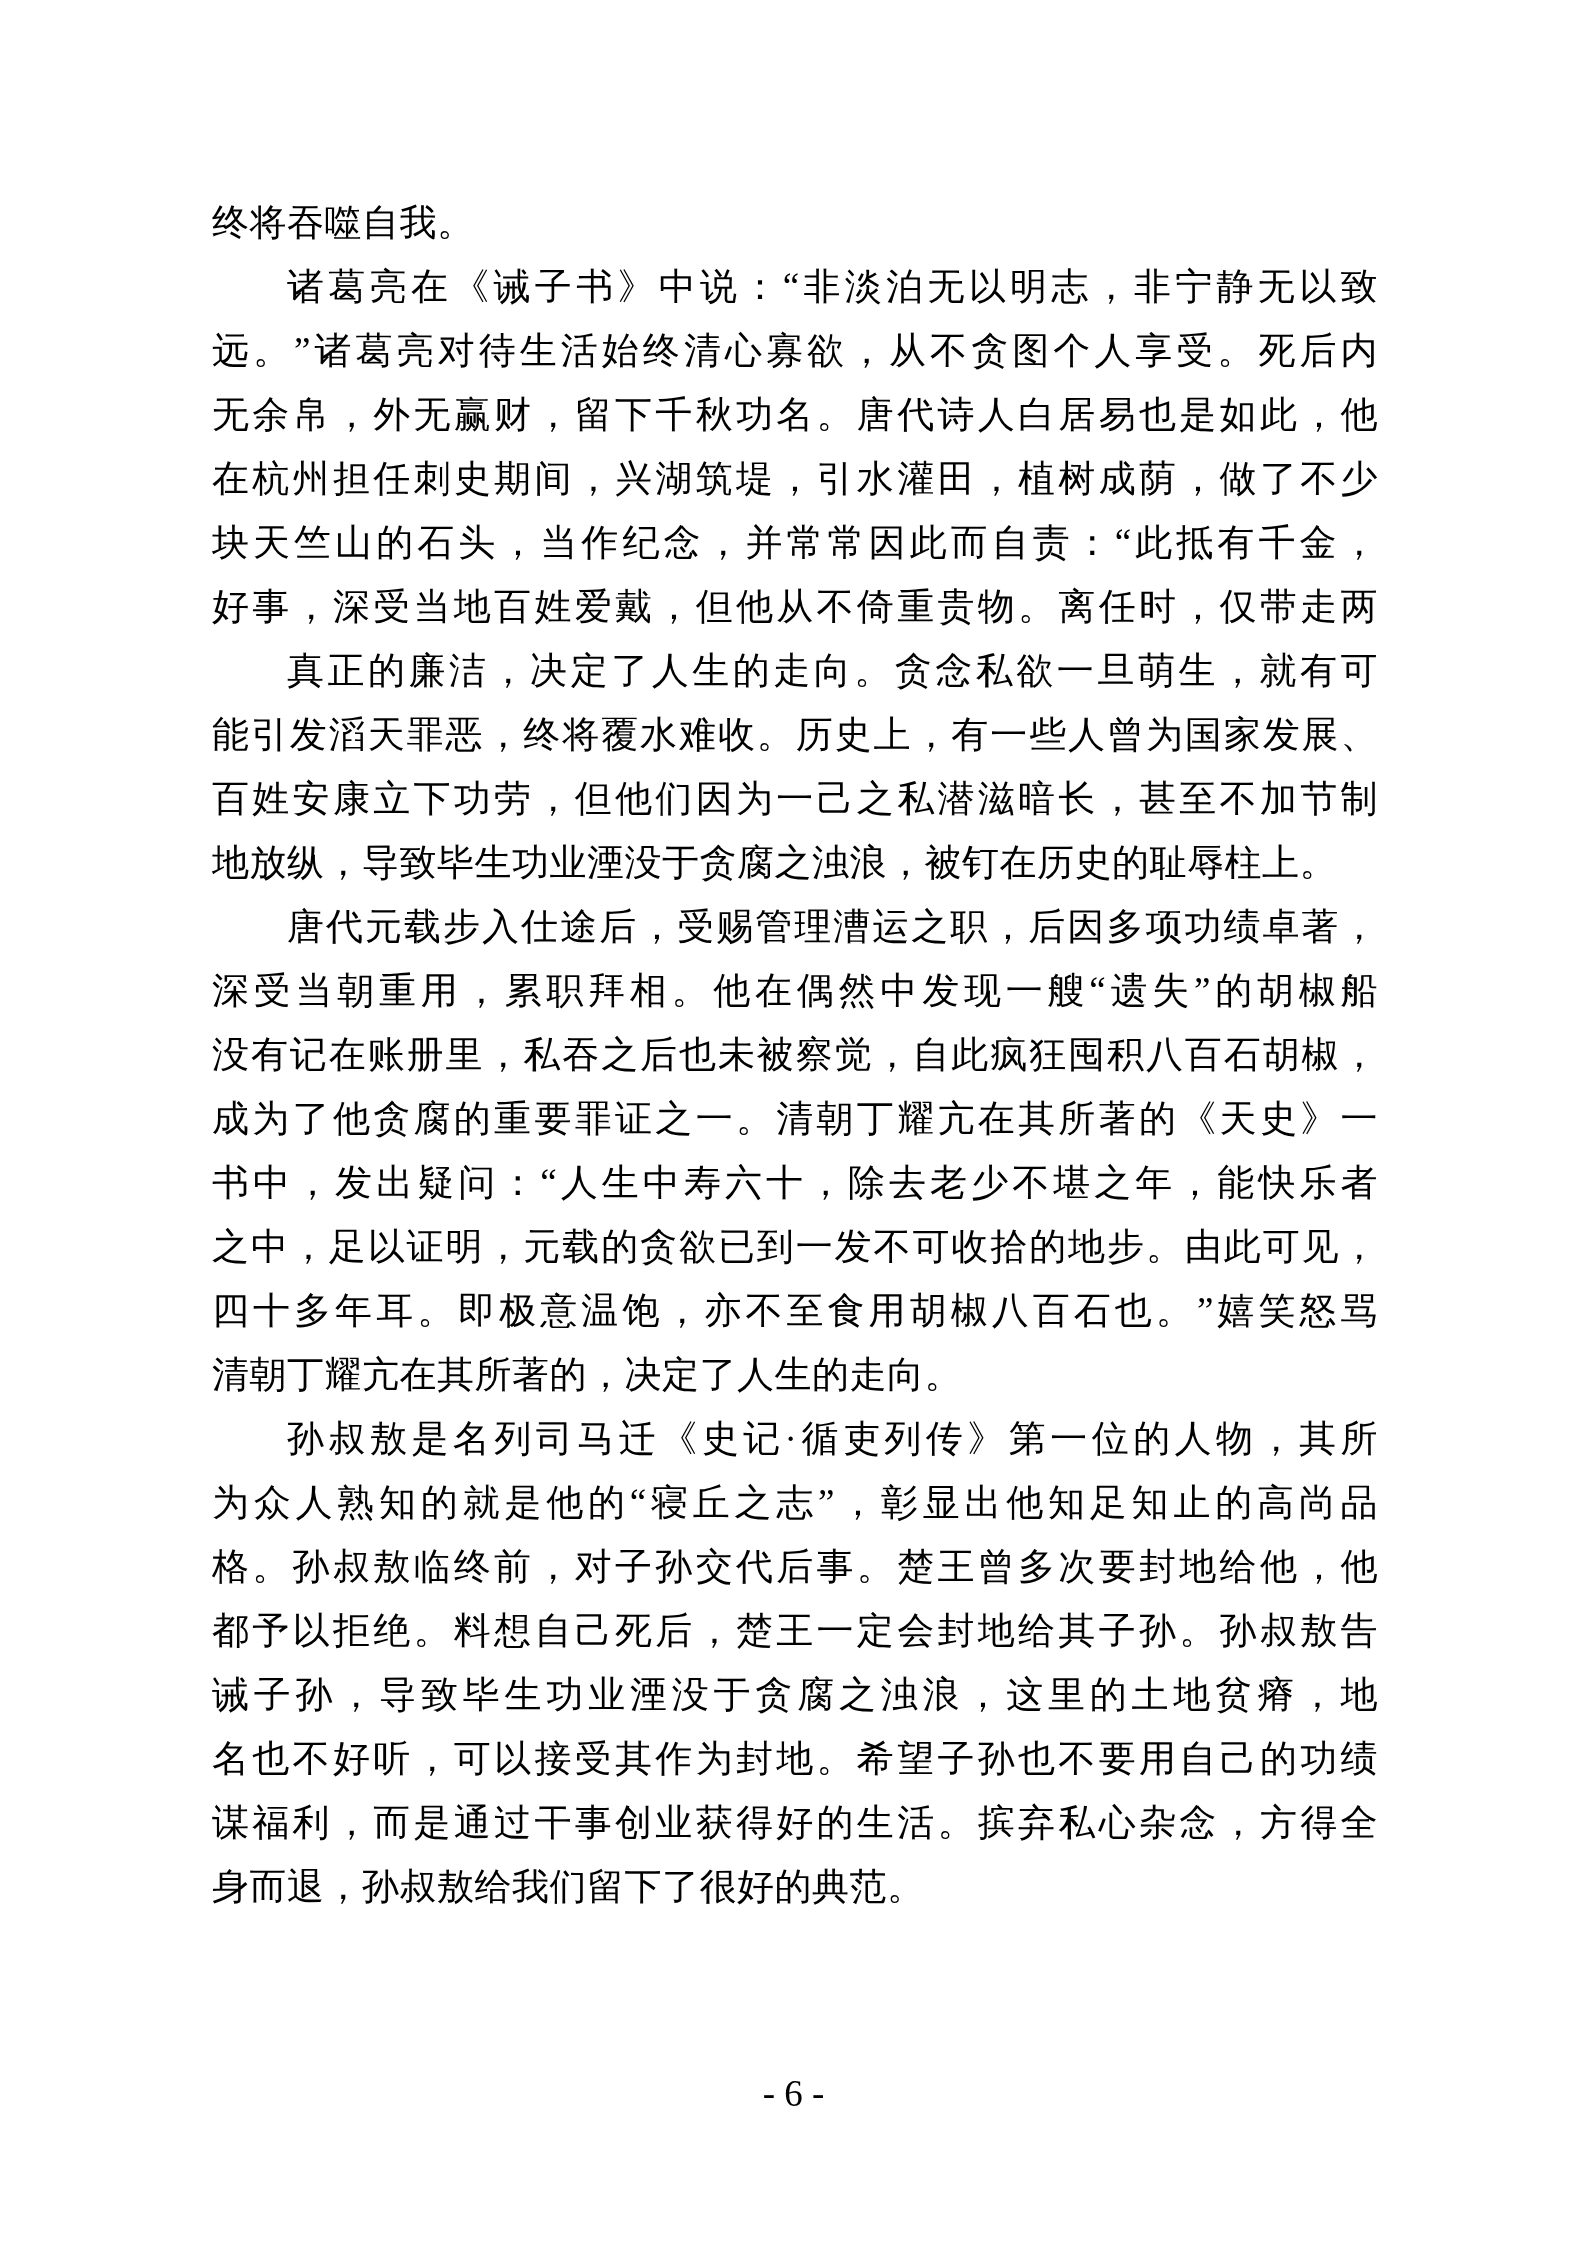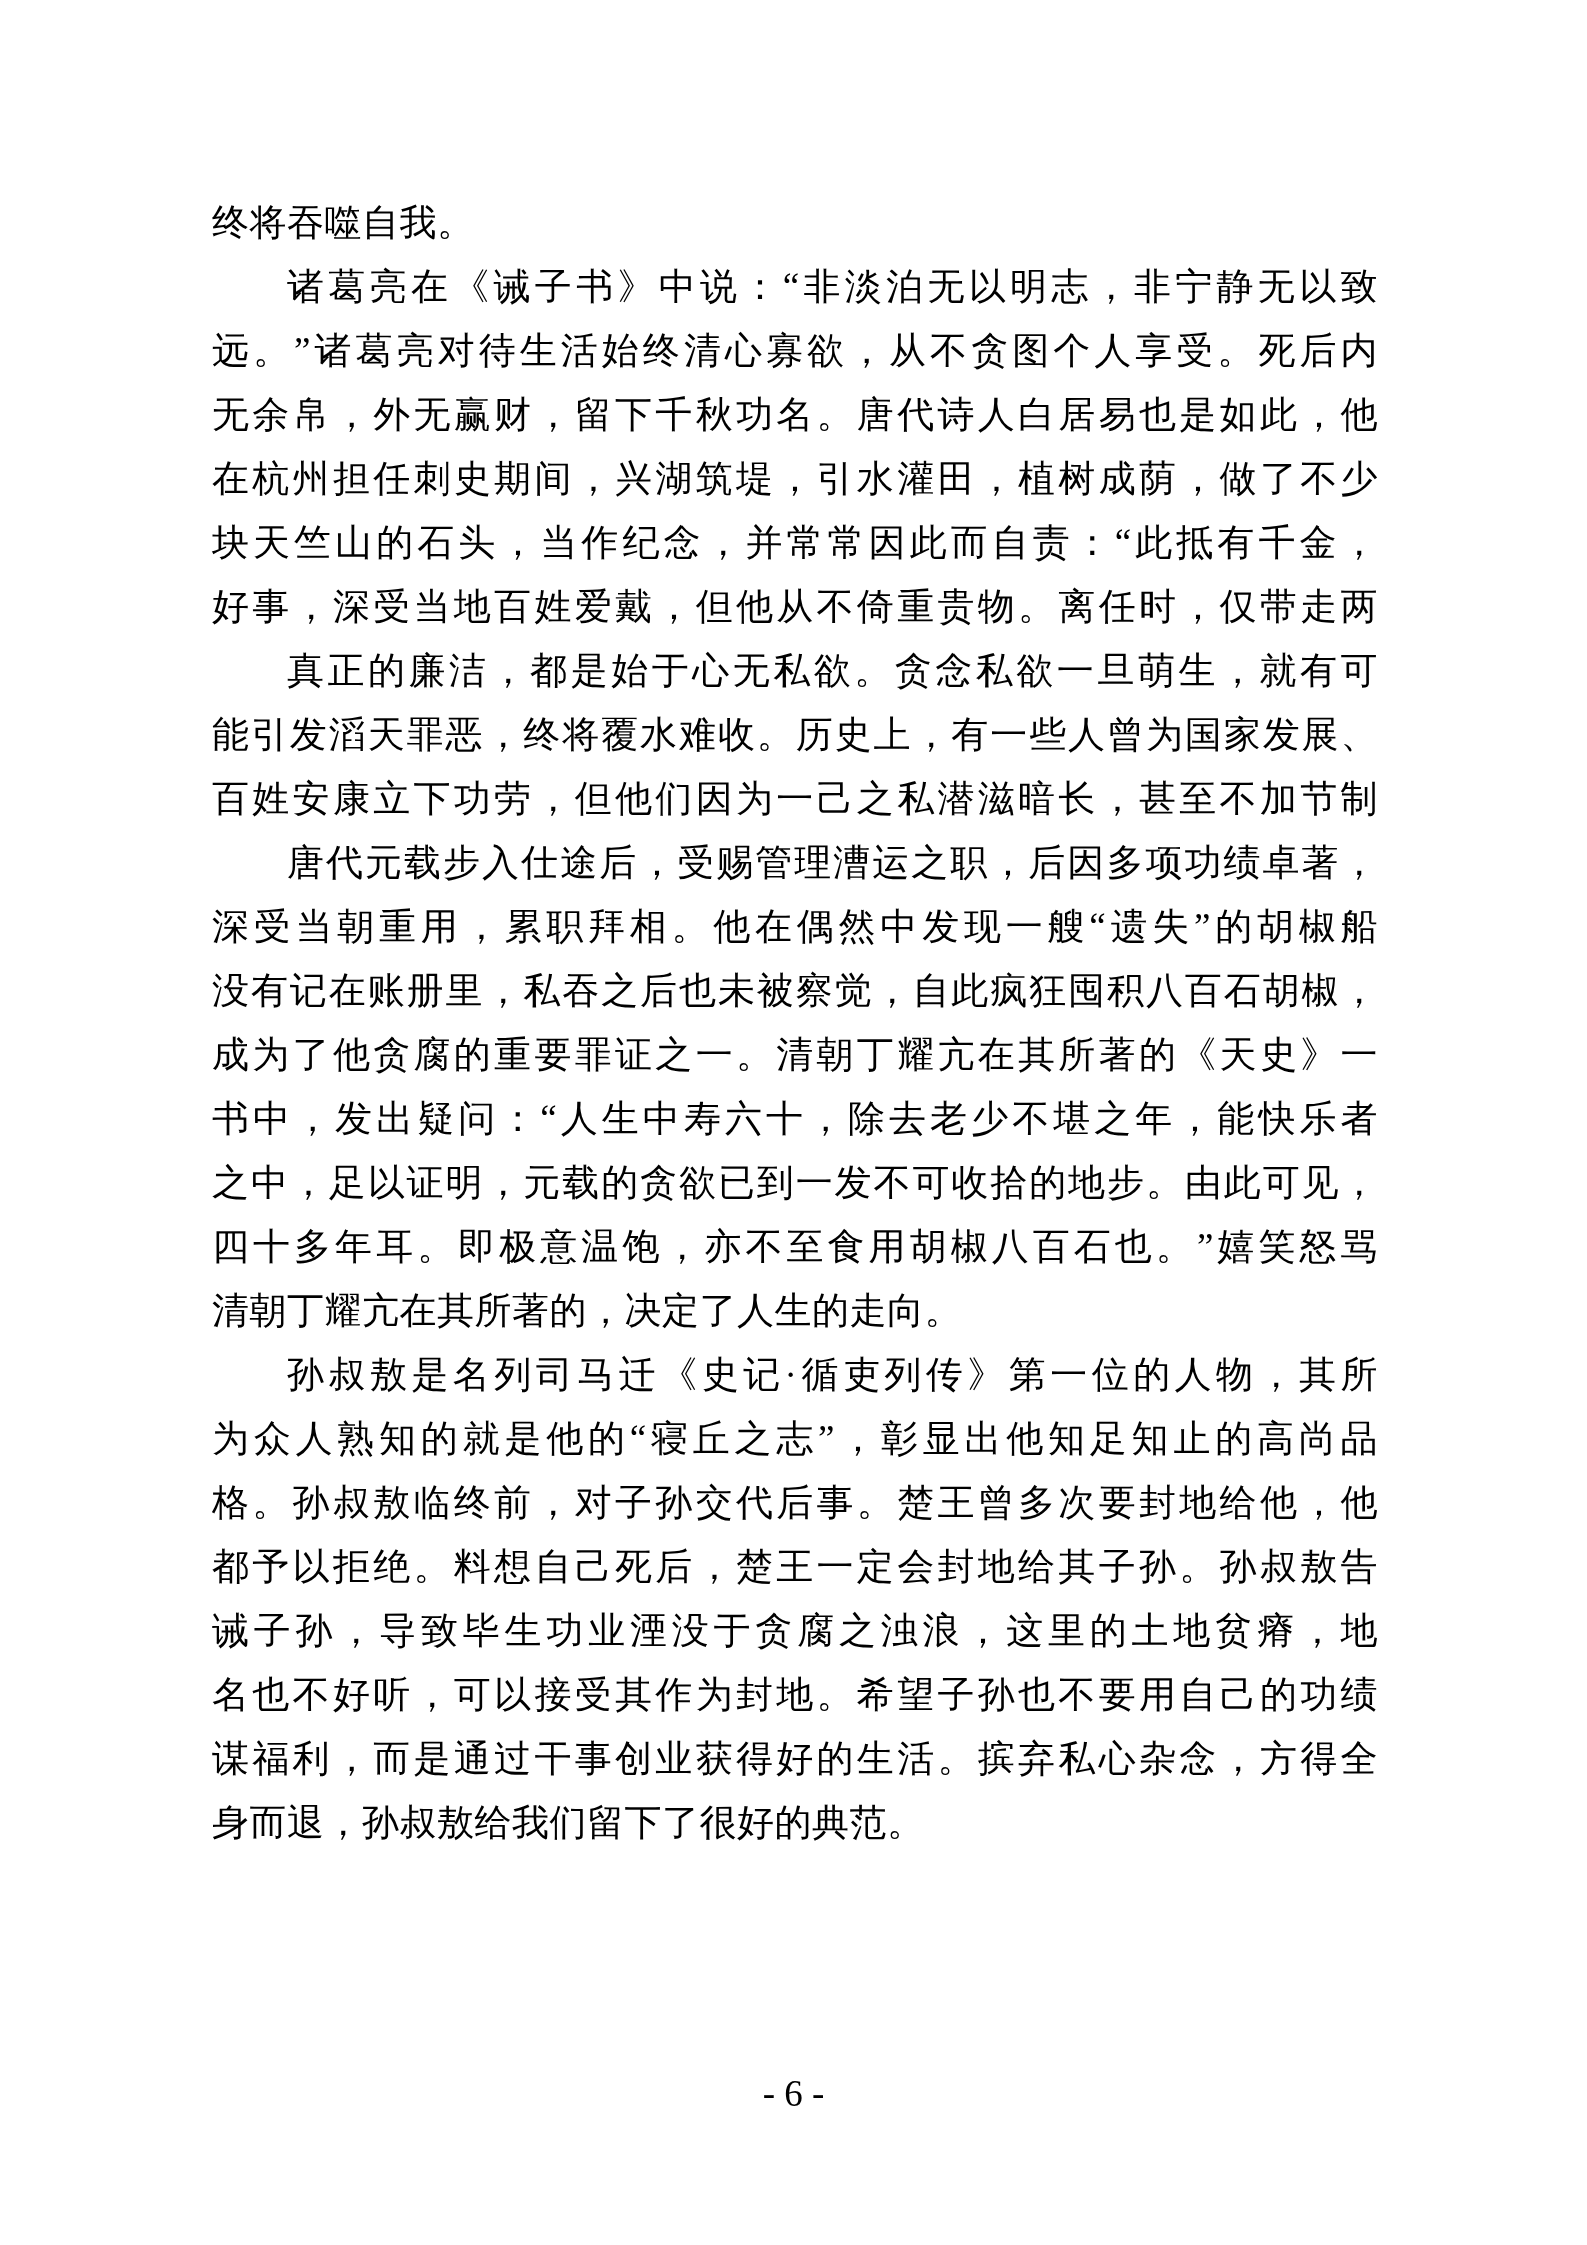--- a/index.html
+++ b/index.html
@@ -67,23 +67,24 @@
       </div>
       <div class="paragraph">
         <div class="line indent">诸葛亮在《诫子书》中说：“非淡泊无以明志，非宁静无以致</div>
         <div class="line">远。”诸葛亮对待生活始终清心寡欲，从不贪图个人享受。死后内</div>
         <div class="line">无余帛，外无赢财，留下千秋功名。唐代诗人白居易也是如此，他</div>
         <div class="line">在杭州担任刺史期间，兴湖筑堤，引水灌田，植树成荫，做了不少</div>
         <div class="line">块天竺山的石头，当作纪念，并常常因此而自责：“此抵有千金，</div>
         <div class="line">好事，深受当地百姓爱戴，但他从不倚重贵物。离任时，仅带走两</div>
       </div>
       <div class="paragraph">
-        <div class="line indent">真正的廉洁，都是始于心无私欲。贪念私欲一旦萌生，就有可</div>
+        <div class="line indent">真正的廉洁，决定了人生的走向。贪念私欲一旦萌生，就有可</div>
         <div class="line">能引发滔天罪恶，终将覆水难收。历史上，有一些人曾为国家发展、</div>
         <div class="line">百姓安康立下功劳，但他们因为一己之私潜滋暗长，甚至不加节制</div>
+        <div class="line last">地放纵，导致毕生功业湮没于贪腐之浊浪，被钉在历史的耻辱柱上。</div>
       </div>
       <div class="paragraph">
         <div class="line indent">唐代元载步入仕途后，受赐管理漕运之职，后因多项功绩卓著，</div>
         <div class="line">深受当朝重用，累职拜相。他在偶然中发现一艘“遗失”的胡椒船</div>
         <div class="line">没有记在账册里，私吞之后也未被察觉，自此疯狂囤积八百石胡椒，</div>
         <div class="line">成为了他贪腐的重要罪证之一。清朝丁耀亢在其所著的《天史》一</div>
         <div class="line">书中，发出疑问：“人生中寿六十，除去老少不堪之年，能快乐者</div>
         <div class="line">之中，足以证明，元载的贪欲已到一发不可收拾的地步。由此可见，</div>
         <div class="line">四十多年耳。即极意温饱，亦不至食用胡椒八百石也。”嬉笑怒骂</div>
         <div class="line last">清朝丁耀亢在其所著的，决定了人生的走向。</div>

